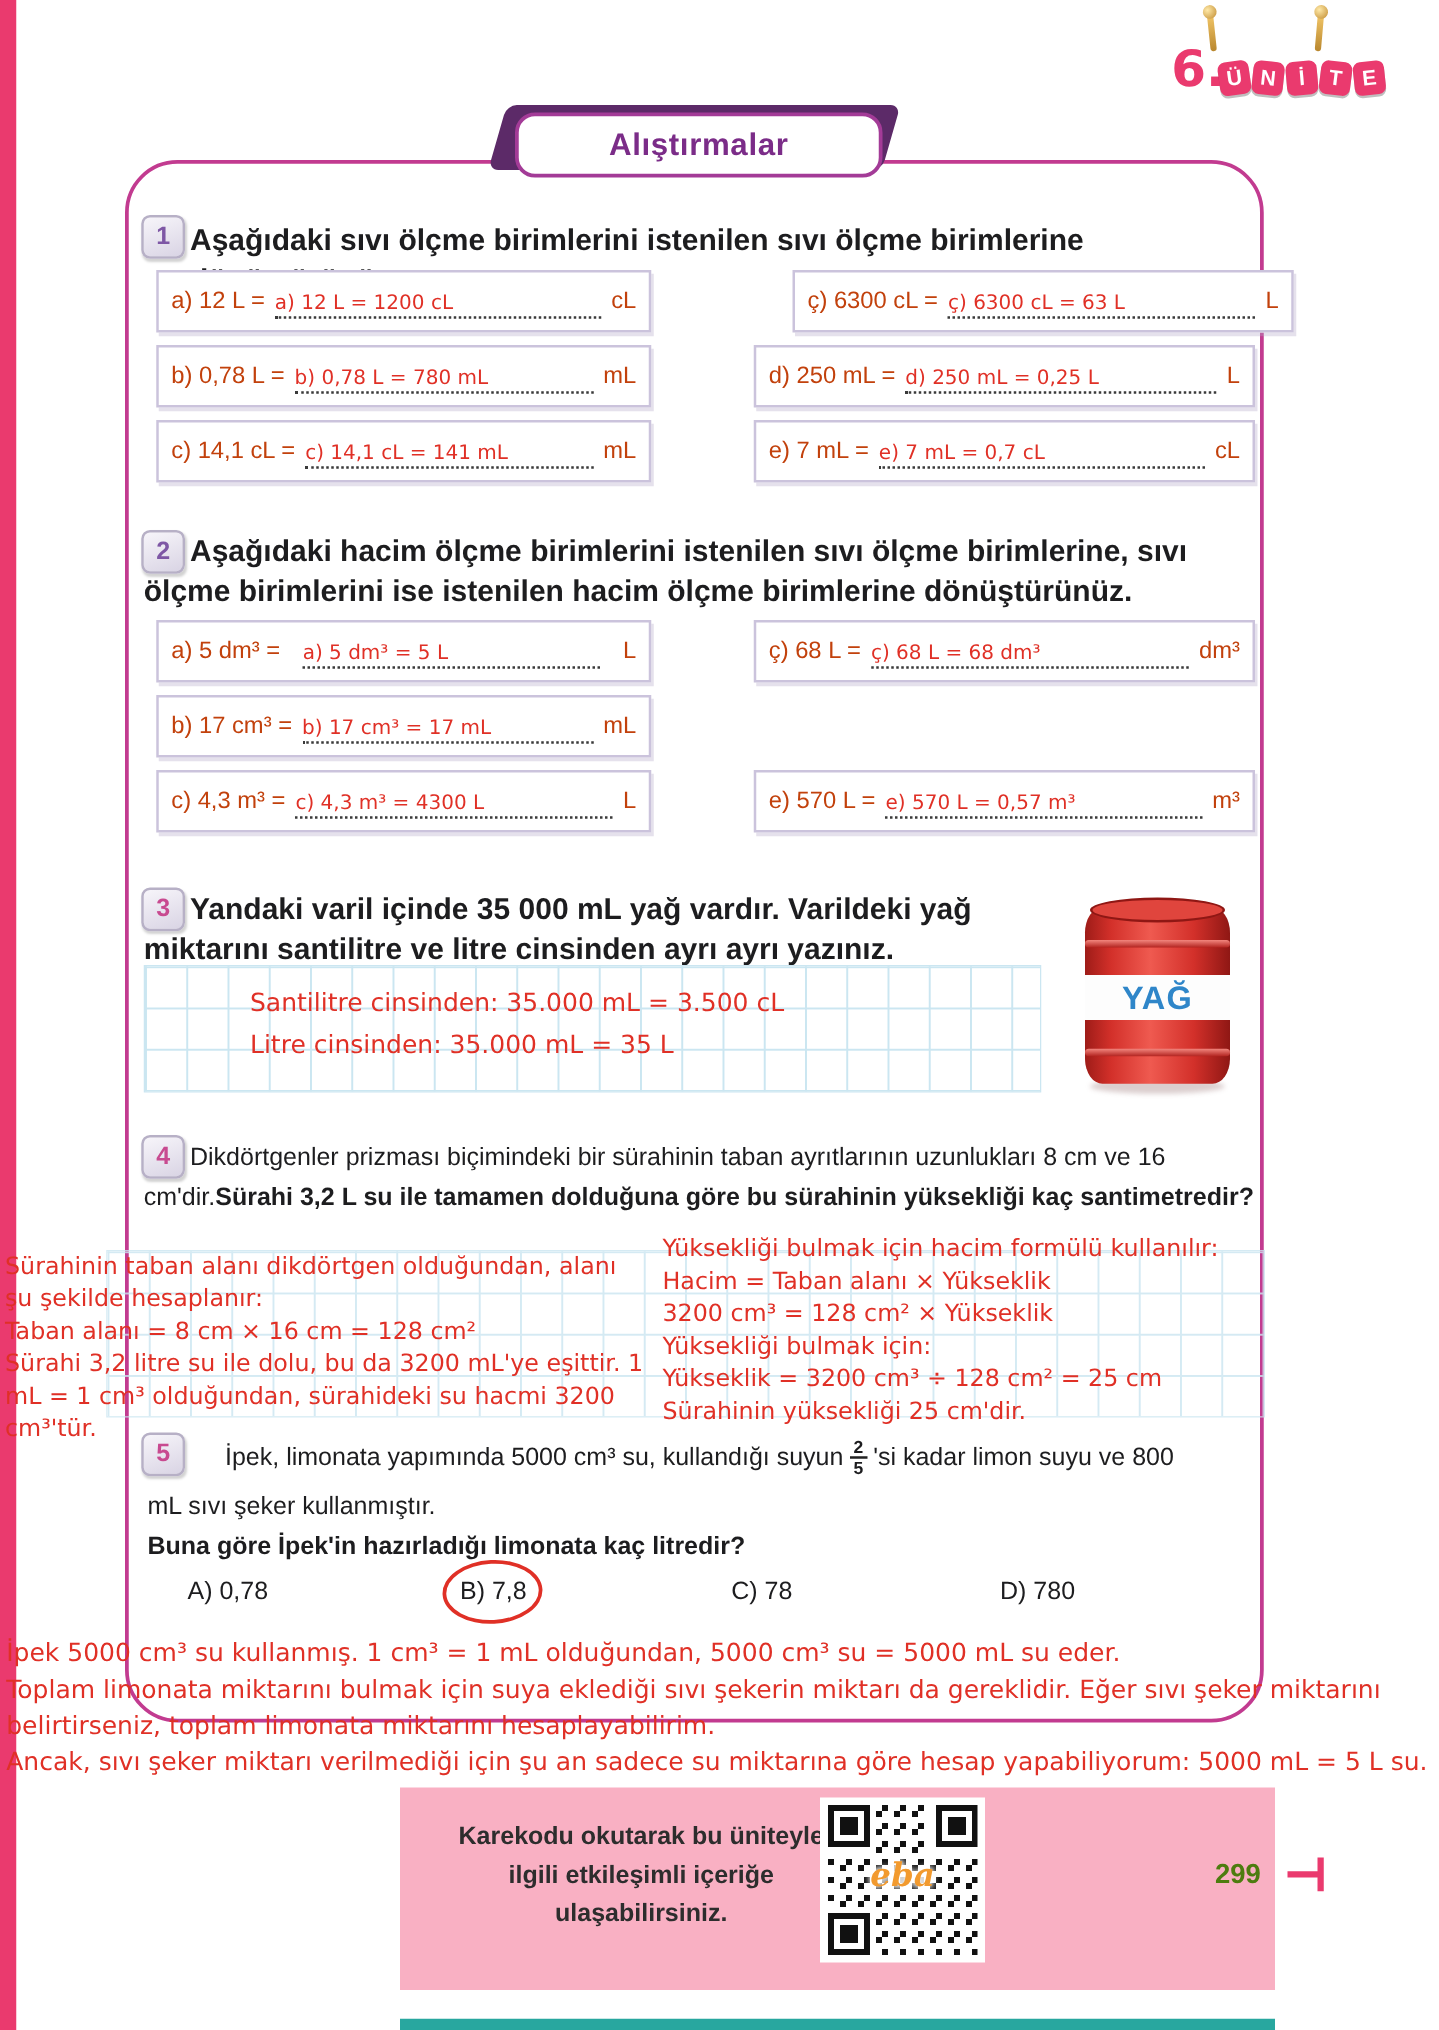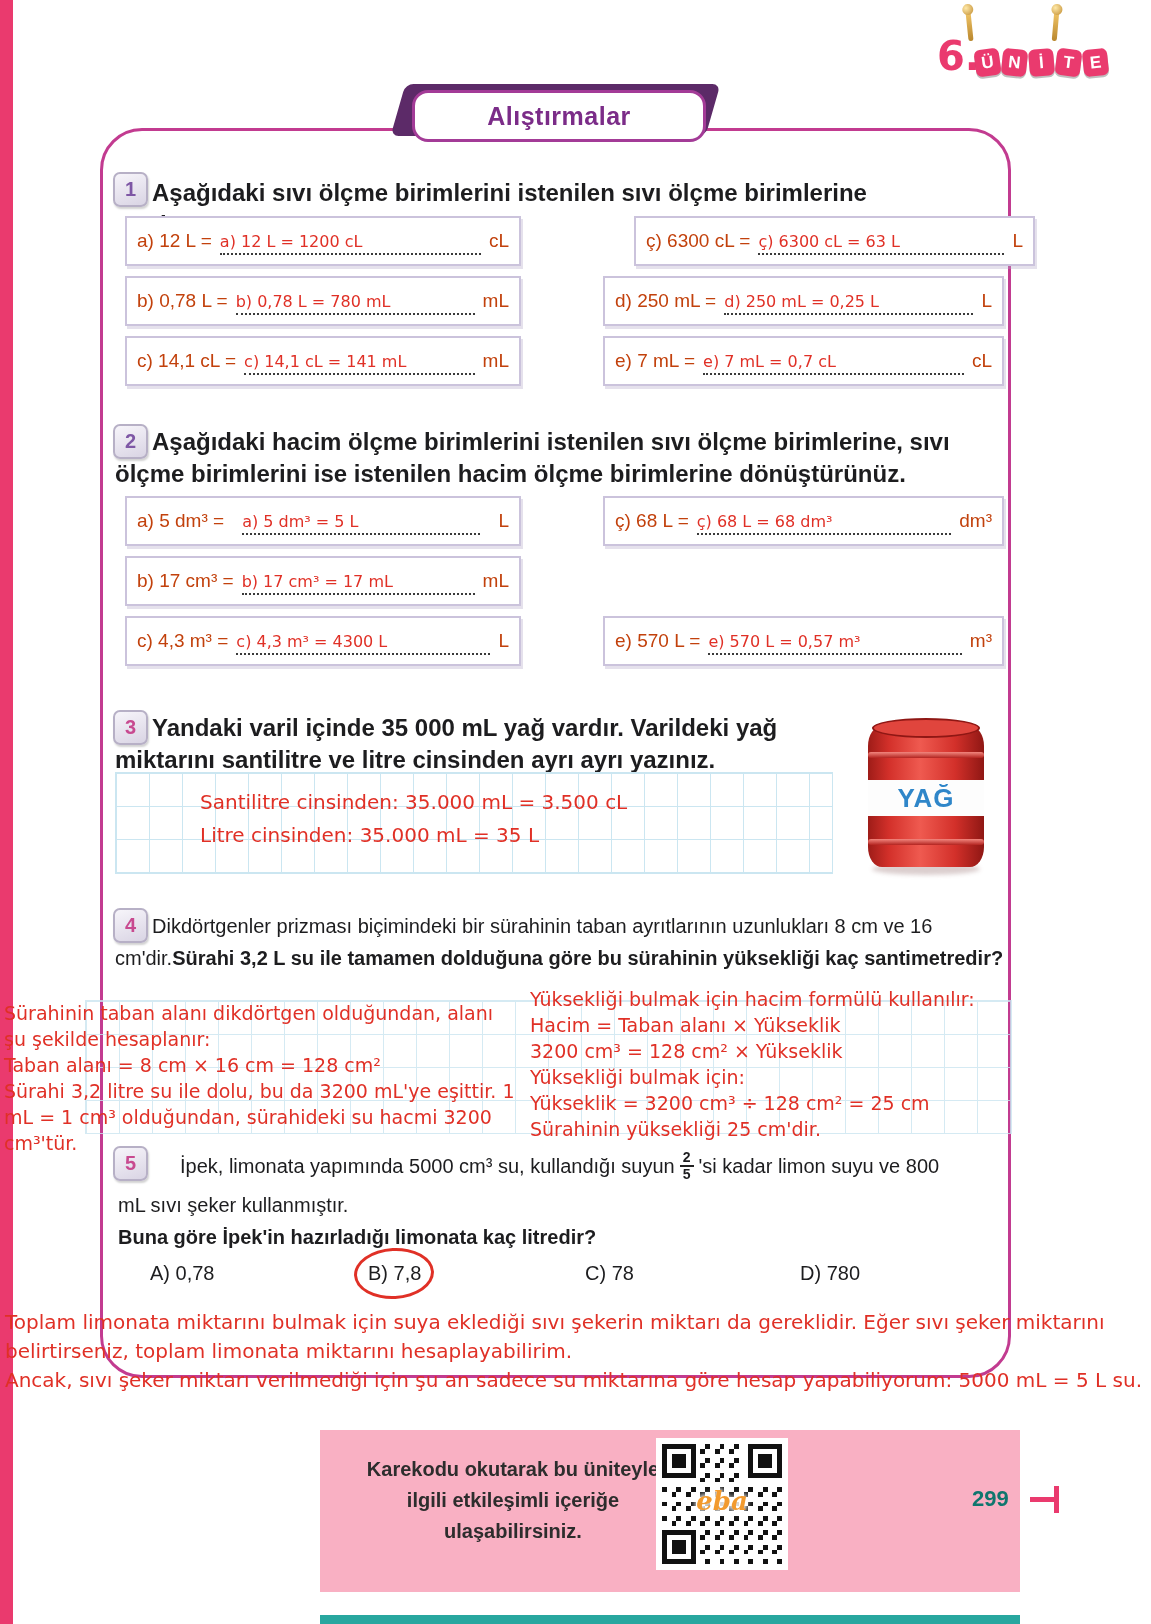--- a/index.html
+++ b/index.html
@@ -72,21 +72,21 @@
   
   .qr-box{left:320px;top:1430px;width:700px;height:162px;background:#f9b0c3;}
   .qr-text{position:absolute;left:38px;top:24px;width:310px;font-weight:bold;font-size:20px;line-height:31px;
            color:#2d2d2d;text-align:center;}
   .qr-code{left:656px;top:1438px;width:132px;height:132px;background:#fff;padding:6px;box-sizing:border-box;}
   .qr-code svg{width:100%;height:100%;display:block;}
   .eba{position:absolute;left:0;top:48px;width:132px;text-align:center;font-style:italic;font-weight:bold;
        font-size:26px;color:#f29a2e;font-family:"DejaVu Serif",serif;
        text-shadow:0 0 4px #fff,0 0 6px #fff,0 0 8px #fff;}
 
-  .page-num{font-weight:bold;font-size:22px;color:#0f766e;}
+  .page-num{font-weight:bold;font-size:22px;color:#4d7c0f;}
   .pn-mark-h{left:1030px;top:1497px;width:26px;height:5px;background:#ea3a6e;}
   .pn-mark-v{left:1054px;top:1486px;width:5px;height:27px;background:#ea3a6e;}
 </style>
 </head>
 <body>
 
 <div id="page">
 
   <div class="abs edge-strip"></div>
   <div class="abs frame"></div>
@@ -247,20 +247,21 @@
   <div class="abs" style="left:118px;top:1194px;font-size:20px;">mL sıvı şeker kullanmıştır.</div>
   <div class="abs" style="left:118px;top:1226px;font-size:20px;font-weight:bold;">Buna göre İpek'in hazırladığı limonata kaç litredir?</div>
 
   <div class="abs opt" style="left:150px;top:1262px;">A) 0,78</div>
   <div class="abs opt" style="left:368px;top:1262px;">B) 7,8</div>
   <div class="abs opt" style="left:585px;top:1262px;">C) 78</div>
   <div class="abs opt" style="left:800px;top:1262px;">D) 780</div>
   <div class="abs b-circle" style="left:354px;top:1248px;"></div>
 
   <div class="abs solution hw" style="left:5px;top:1308px;width:1142px;">
+    <div>İpek 5000 cm³ su kullanmış. 1 cm³ = 1 mL olduğundan, 5000 cm³ su = 5000 mL su eder.</div>
     <div>Toplam limonata miktarını bulmak için suya eklediği sıvı şekerin miktarı da gereklidir. Eğer sıvı şeker miktarını</div>
     <div>belirtirseniz, toplam limonata miktarını hesaplayabilirim.</div>
     <div>Ancak, sıvı şeker miktarı verilmediği için şu an sadece su miktarına göre hesap yapabiliyorum: 5000 mL = 5 L su.</div>
   </div>
 
   <div class="abs qr-box">
     <div class="qr-text">Karekodu okutarak bu üniteyle ilgili etkileşimli içeriğe ulaşabilirsiniz.</div>
   </div>
   <div class="abs qr-code">
     <svg viewBox="0 0 25 25" shape-rendering="crispEdges">

